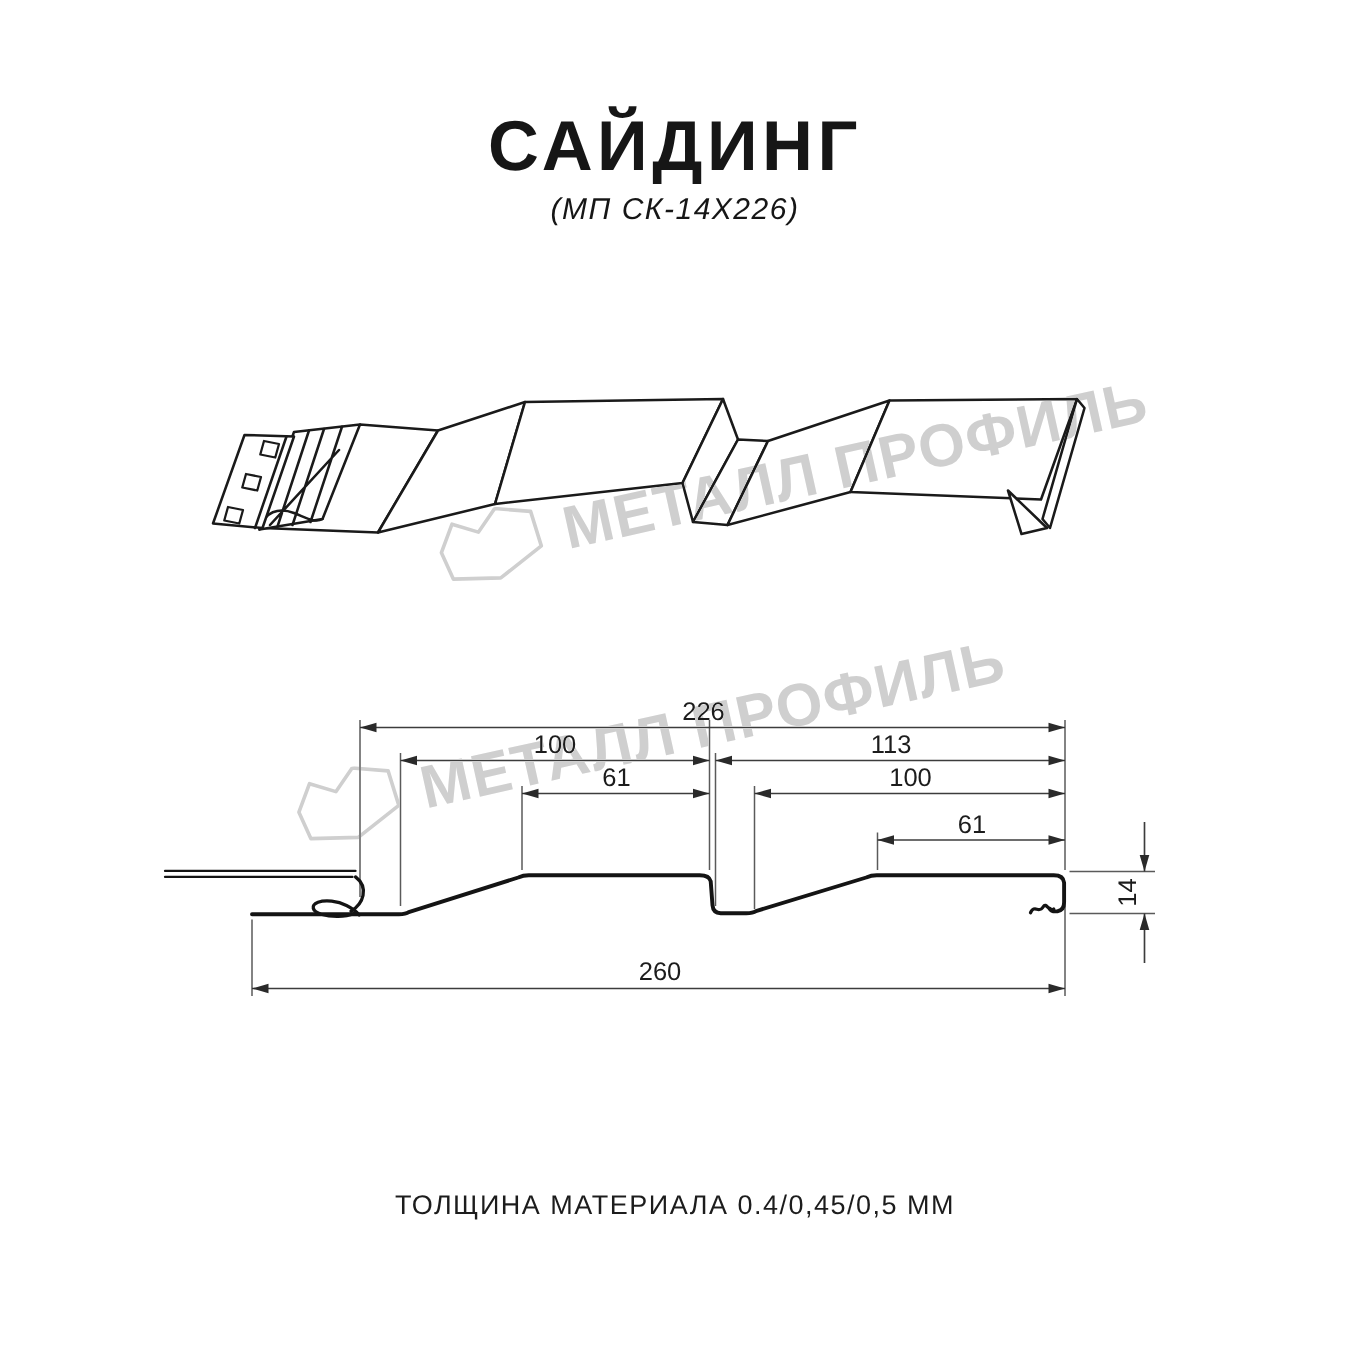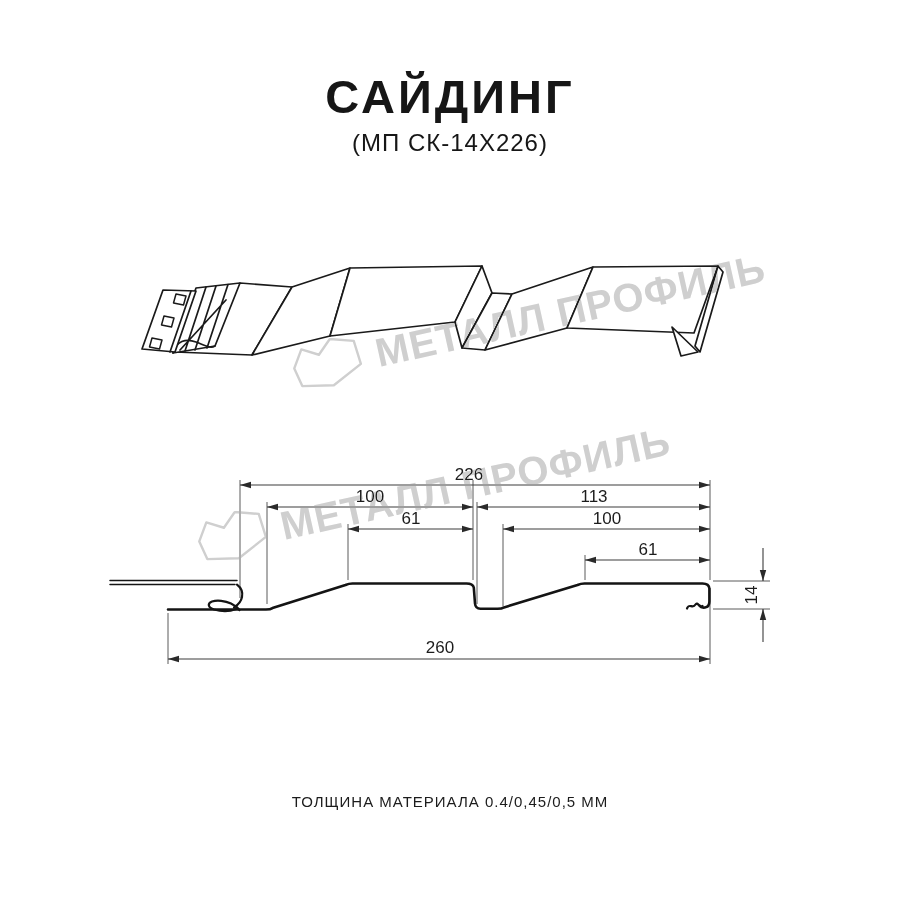--- a/index.html
+++ b/index.html
@@ -1,30 +1,30 @@
 <!DOCTYPE html>
 <html><head>
 <meta charset="utf-8">
 <style>
   html,body{margin:0;padding:0;background:#ffffff;}
   .page{position:relative;width:900px;height:900px;background:#fff;overflow:hidden;
         font-family:"Liberation Sans",sans-serif;}
   .header{position:absolute;top:72px;left:0;width:900px;text-align:center;color:#161616;}
   .title{font-size:47px;font-weight:700;letter-spacing:3px;line-height:1.05;}
   .subtitle{margin-top:12px;font-size:25px;font-weight:700;letter-spacing:1.5px;}
-  .model{margin-top:8px;font-size:24px;font-weight:400;letter-spacing:1px;}
+  .model{margin-top:8px;font-size:20px;font-weight:400;letter-spacing:1px;font-style:italic;}
   .drawing-svg{position:absolute;left:0;top:0;width:900px;height:900px;}
   .watermark{position:absolute;display:flex;align-items:center;gap:12px;
              transform-origin:left center;transform:rotate(-12.5deg);
              mix-blend-mode:darken;pointer-events:none;}
   .watermark-text{font-size:40px;font-weight:700;letter-spacing:1px;color:#cfcfcf;white-space:nowrap;}
   .wm-1{left:292px;top:347px;}
   .wm-2{left:197px;top:520px;}
   .footer-note{position:absolute;top:793px;left:0;width:900px;text-align:center;
-               font-size:15px;font-weight:400;letter-spacing:1px;color:#1c1c1c;}
+               font-size:18px;font-weight:400;letter-spacing:1px;color:#1c1c1c;}
   .dim-label{font-size:17px;fill:#1c1c1c;font-family:"Liberation Sans",sans-serif;}
 </style>
 </head>
 <body>
 
 <div class="page">
 
   <div class="header">
     <div class="title">САЙДИНГ</div>
     <div class="model">(МП СК-14Х226)</div>

